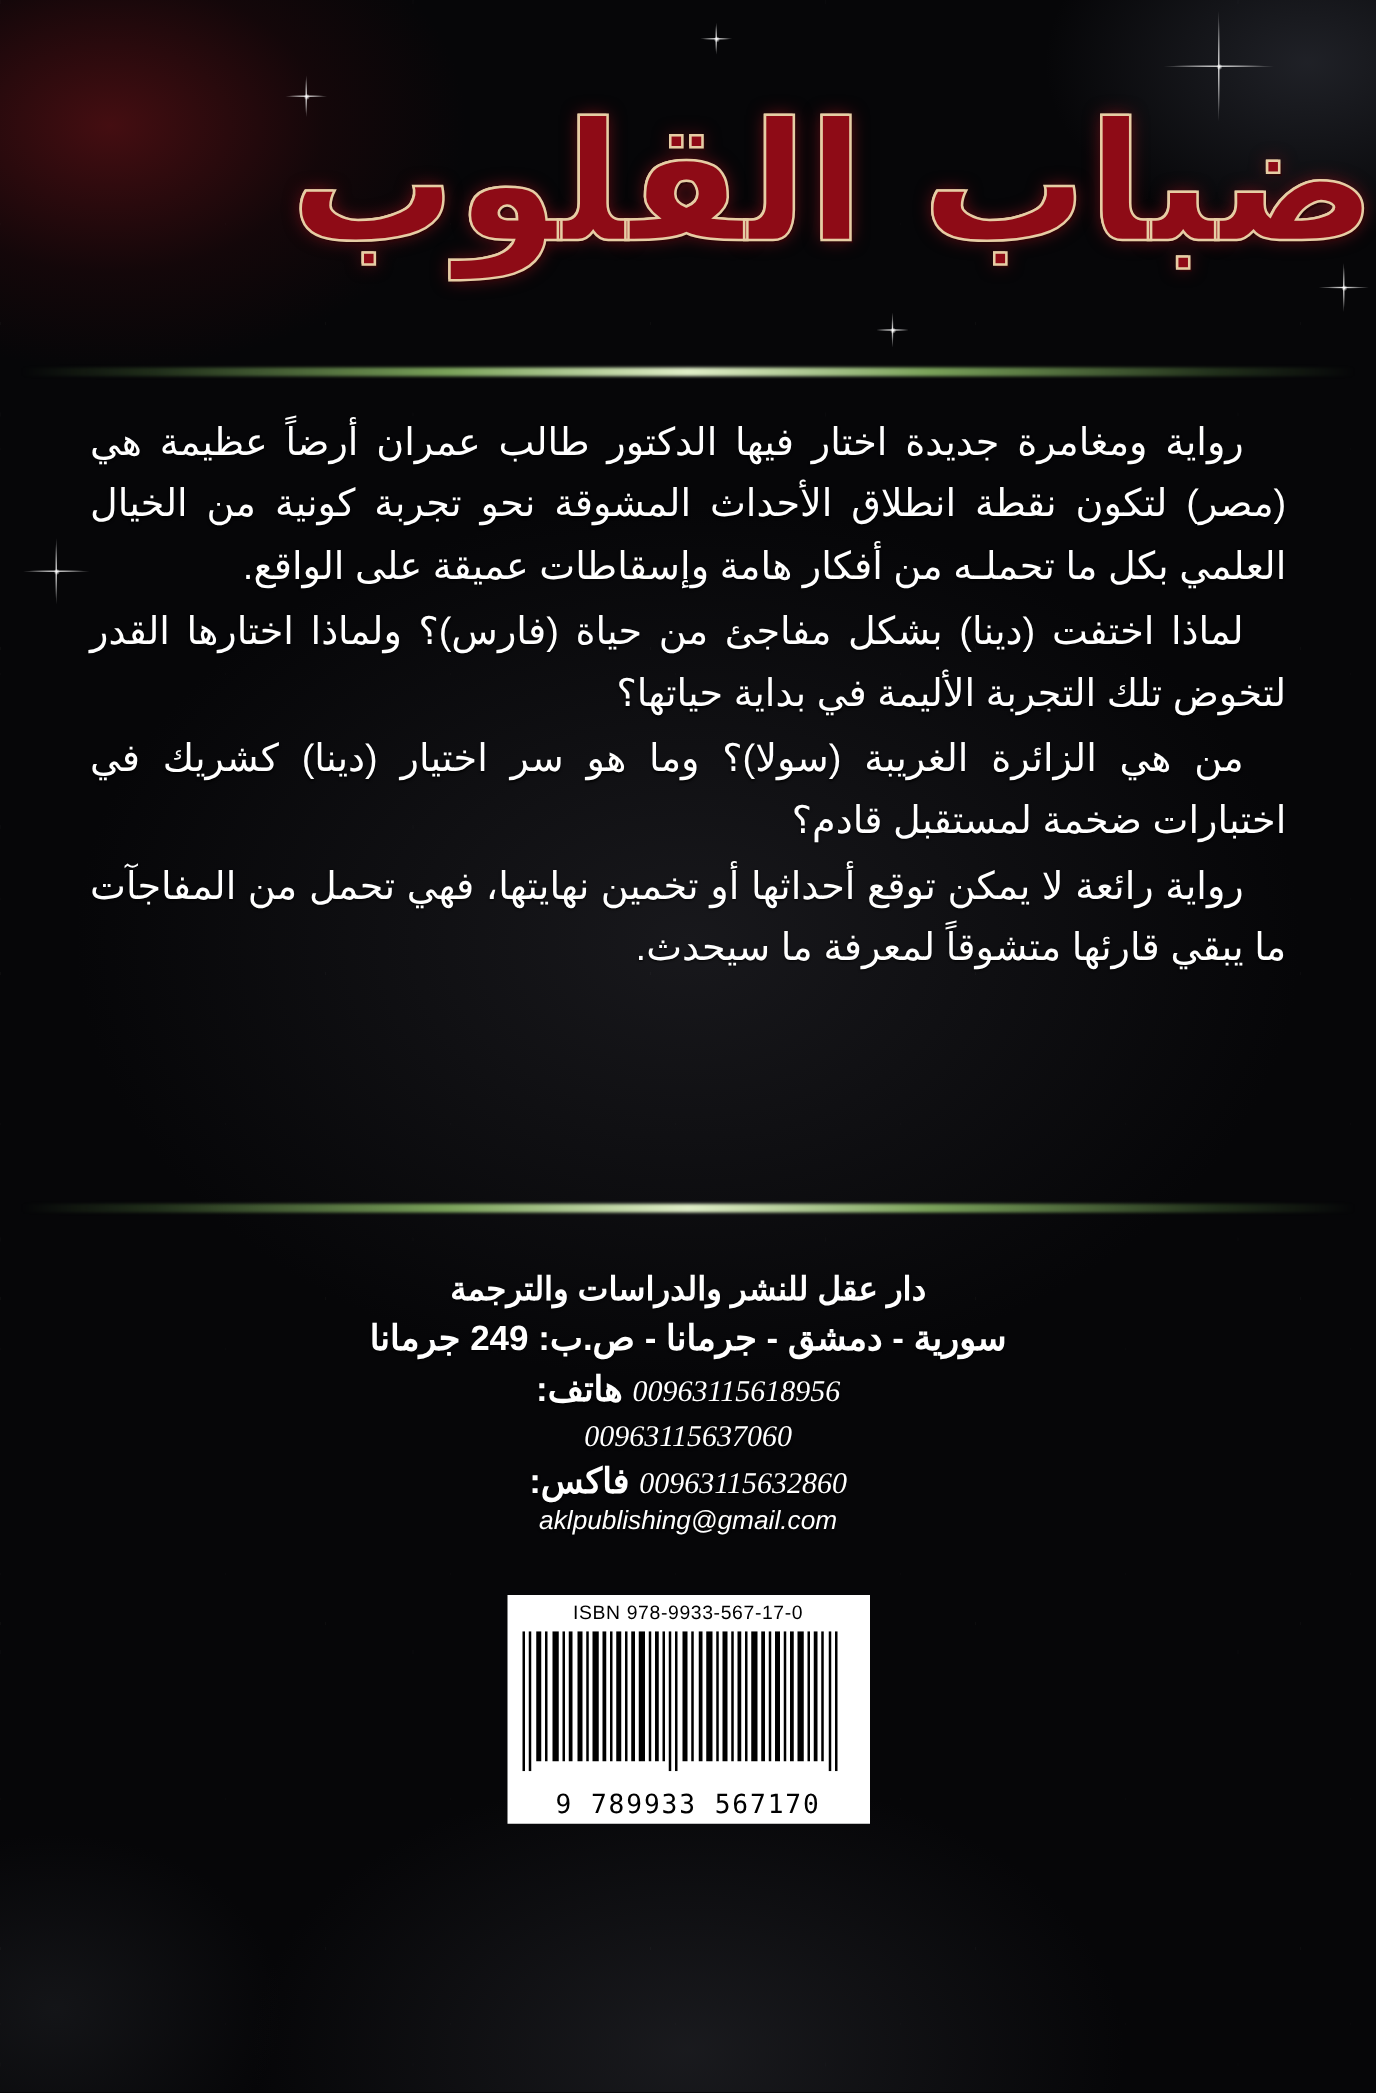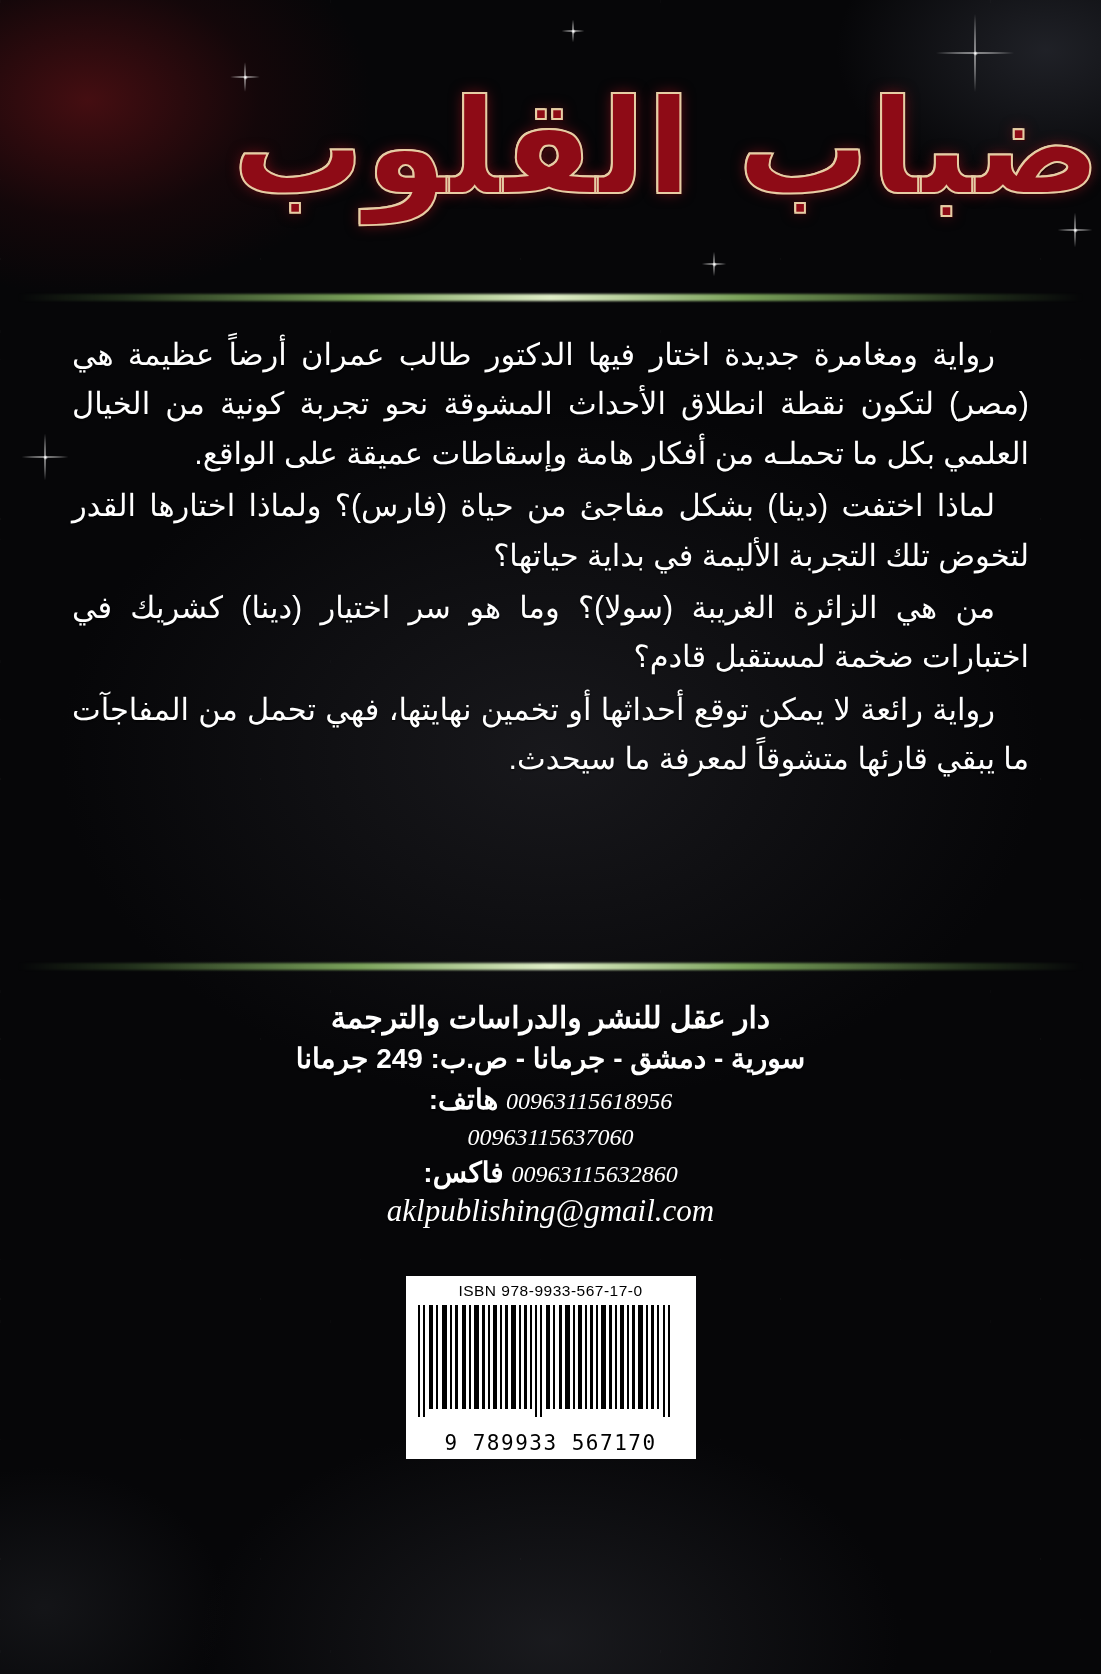--- a/index.html
+++ b/index.html
@@ -128,46 +128,47 @@
     top: 1000px;
     left: 0;
     width: 100%;
     text-align: center;
     color: #fff;
     direction: rtl;
     font-family: "Liberation Sans", sans-serif;
     text-shadow: 0 1px 2px rgba(0,0,0,.9);
   }
   .pub-name {
-    font-size: 30px;
+    font-size: 26px;
     font-weight: bold;
     letter-spacing: -.3px;
     margin-bottom: 7px;
+    margin-top: 16px;
   }
   .pub-addr {
     font-size: 28px;
     font-weight: bold;
     margin-bottom: 8px;
   }
   .pub-line {
     font-size: 28px;
     font-weight: bold;
     margin-bottom: 4px;
     font-family: "Liberation Sans", sans-serif;
   }
   .pub-line .num {
     font-family: "Liberation Serif", serif;
     font-style: italic;
     font-weight: normal;
     font-size: 24px;
   }
   .pub-email {
-    font-family: Liberation Serif, serif;
+    font-family: Liberation Sans, sans-serif;
     font-style: italic;
-    font-size: 31px;
+    font-size: 21px;
     direction: ltr;
     margin-top: 4px;
   }
 
   .barcode-box {
     position: absolute;
     left: 50%;
     transform: translateX(-50%);
     top: 1276px;
     width: 290px;

